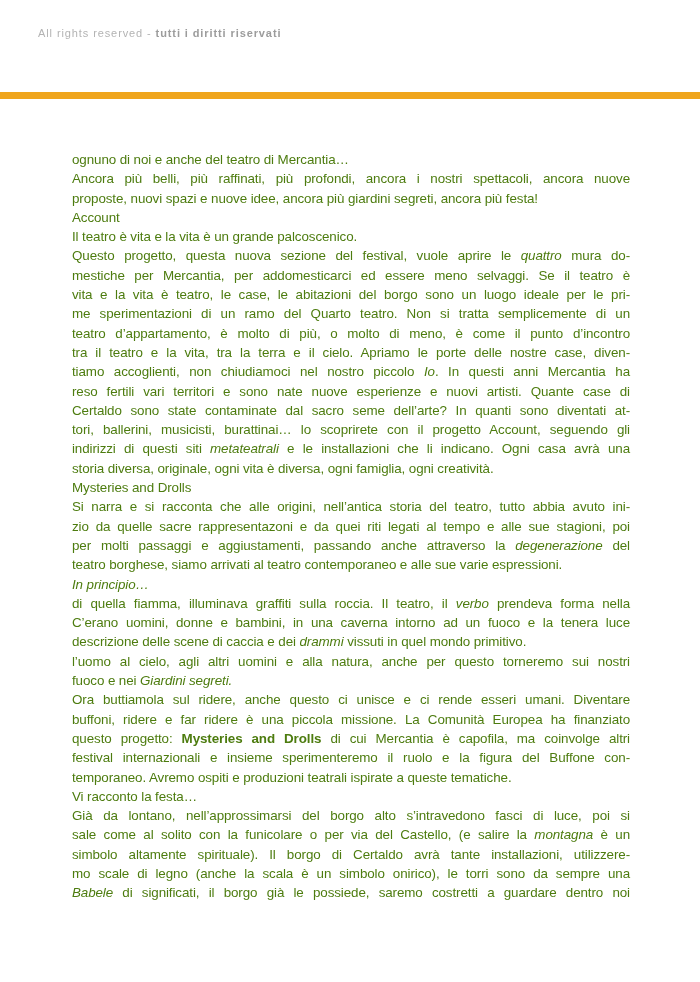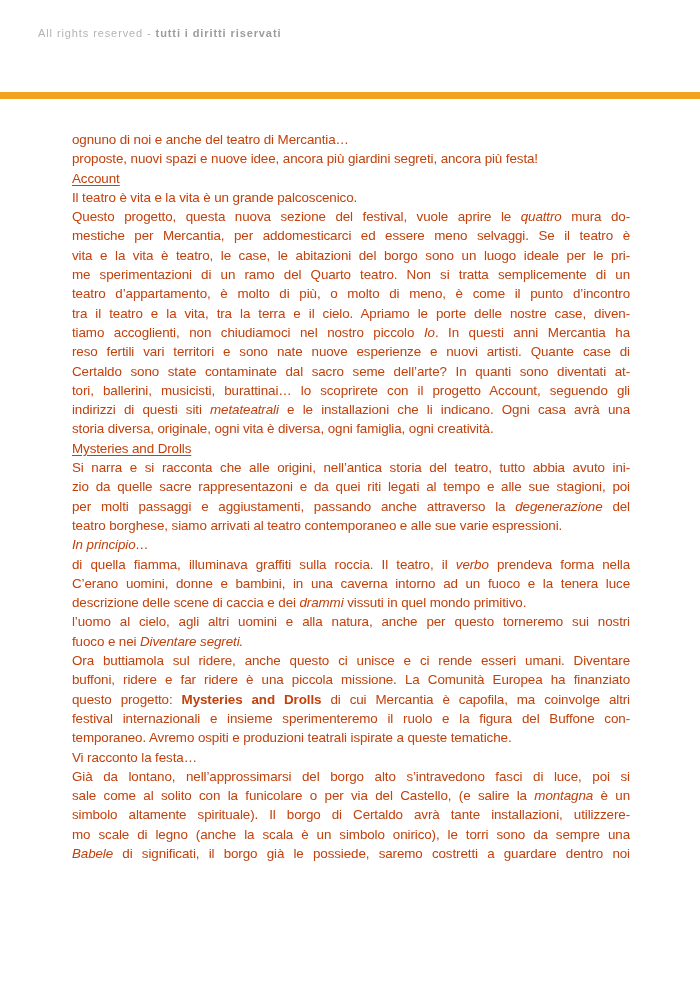--- a/index.html
+++ b/index.html
@@ -31,34 +31,35 @@
     left: 72px; top: 130px;
     width: 558px;
     color: #1a1a1a;
     font-size: 13.4px;
     line-height: 19.3px;
     letter-spacing: -0.1px;
   }
   .line { min-height: 19.3px; }
   .line.left { text-align: left; }
   .line.just { text-align: justify; text-align-last: justify; }
-  .line.heading { text-decoration: underline; text-underline-offset: 2px; }
+  .line.heading { text-underline-offset: 2px; }
   .it { font-style: italic; }
   .bd { font-weight: bold; }
 </style>
 </head>
 <body>
 
 <div class="page">
   <div class="header">
     <span class="lt">All rights reserved - </span><span class="rt">tutti i diritti riservati</span>
   </div>
   <div class="accent-bar" style="background: rgb(239, 165, 29);"></div>
-  <div class="doc" style="color: #c2410c;">
+  <div class="doc" style="color: #4d7c0f; margin-top: 20px;">
       <div class="line left"><span>ognuno di noi e anche del teatro di Mercantia…</span></div>
+      <div class="line just"><span>Ancora più belli, più raffinati, più profondi, ancora i nostri spettacoli, ancora nuove</span></div>
       <div class="line left"><span>proposte, nuovi spazi e nuove idee, ancora più giardini segreti, ancora più festa!</span></div>
       <div class="line left heading"><span>Account</span></div>
       <div class="line left"><span>Il teatro è vita e la vita è un grande palcoscenico.</span></div>
       <div class="line just"><span>Questo progetto, questa nuova sezione del festival, vuole aprire le </span><span class="it">quattro</span><span> mura do-</span></div>
       <div class="line just"><span>mestiche per Mercantia, per addomesticarci ed essere meno selvaggi. Se il teatro è</span></div>
       <div class="line just"><span>vita e la vita è teatro, le case, le abitazioni del borgo sono un luogo ideale per le pri-</span></div>
       <div class="line just"><span>me sperimentazioni di un ramo del Quarto teatro. Non si tratta semplicemente di un</span></div>
       <div class="line just"><span>teatro d’appartamento, è molto di più, o molto di meno, è come il punto d’incontro</span></div>
       <div class="line just"><span>tra il teatro e la vita, tra la terra e il cielo. Apriamo le porte delle nostre case, diven-</span></div>
       <div class="line just"><span>tiamo accoglienti, non chiudiamoci nel nostro piccolo </span><span class="it">Io</span><span>. In questi anni Mercantia ha</span></div>
@@ -70,21 +71,21 @@
       <div class="line left heading"><span>Mysteries and Drolls</span></div>
       <div class="line just"><span>Si narra e si racconta che alle origini, nell’antica storia del teatro, tutto abbia avuto ini-</span></div>
       <div class="line just"><span>zio da quelle sacre rappresentazoni e da quei riti legati al tempo e alle sue stagioni, poi</span></div>
       <div class="line just"><span>per molti passaggi e aggiustamenti, passando anche attraverso la </span><span class="it">degenerazione</span><span> del</span></div>
       <div class="line left"><span>teatro borghese, siamo arrivati al teatro contemporaneo e alle sue varie espressioni.</span></div>
       <div class="line left"><span class="it">In principio…</span></div>
       <div class="line just"><span>di quella fiamma, illuminava graffiti sulla roccia. Il teatro, il </span><span class="it">verbo</span><span> prendeva forma nella</span></div>
       <div class="line just"><span>C’erano uomini, donne e bambini, in una caverna intorno ad un fuoco e la tenera luce</span></div>
       <div class="line left"><span>descrizione delle scene di caccia e dei </span><span class="it">drammi</span><span> vissuti in quel mondo primitivo.</span></div>
       <div class="line just"><span>l’uomo al cielo, agli altri uomini e alla natura, anche per questo torneremo sui nostri</span></div>
-      <div class="line left"><span>fuoco e nei </span><span class="it">Diventare segreti.</span></div>
+      <div class="line left"><span>fuoco e nei </span><span class="it">Giardini segreti.</span></div>
       <div class="line just"><span>Ora buttiamola sul ridere, anche questo ci unisce e ci rende esseri umani. Diventare</span></div>
       <div class="line just"><span>buffoni, ridere e far ridere è una piccola missione. La Comunità Europea ha finanziato</span></div>
       <div class="line just"><span>questo progetto: </span><span class="bd">Mysteries and Drolls</span><span> di cui Mercantia è capofila, ma coinvolge altri</span></div>
       <div class="line just"><span>festival internazionali e insieme sperimenteremo il ruolo e la figura del Buffone con-</span></div>
       <div class="line left"><span>temporaneo. Avremo ospiti e produzioni teatrali ispirate a queste tematiche.</span></div>
       <div class="line left"><span>Vi racconto la festa…</span></div>
       <div class="line just"><span>Già da lontano, nell’approssimarsi del borgo alto s’intravedono fasci di luce, poi si</span></div>
       <div class="line just"><span>sale come al solito con la funicolare o per via del Castello, (e salire la </span><span class="it">montagna</span><span> è un</span></div>
       <div class="line just"><span>simbolo altamente spirituale). Il borgo di Certaldo avrà tante installazioni, utilizzere-</span></div>
       <div class="line just"><span>mo scale di legno (anche la scala è un simbolo onirico), le torri sono da sempre una</span></div>

